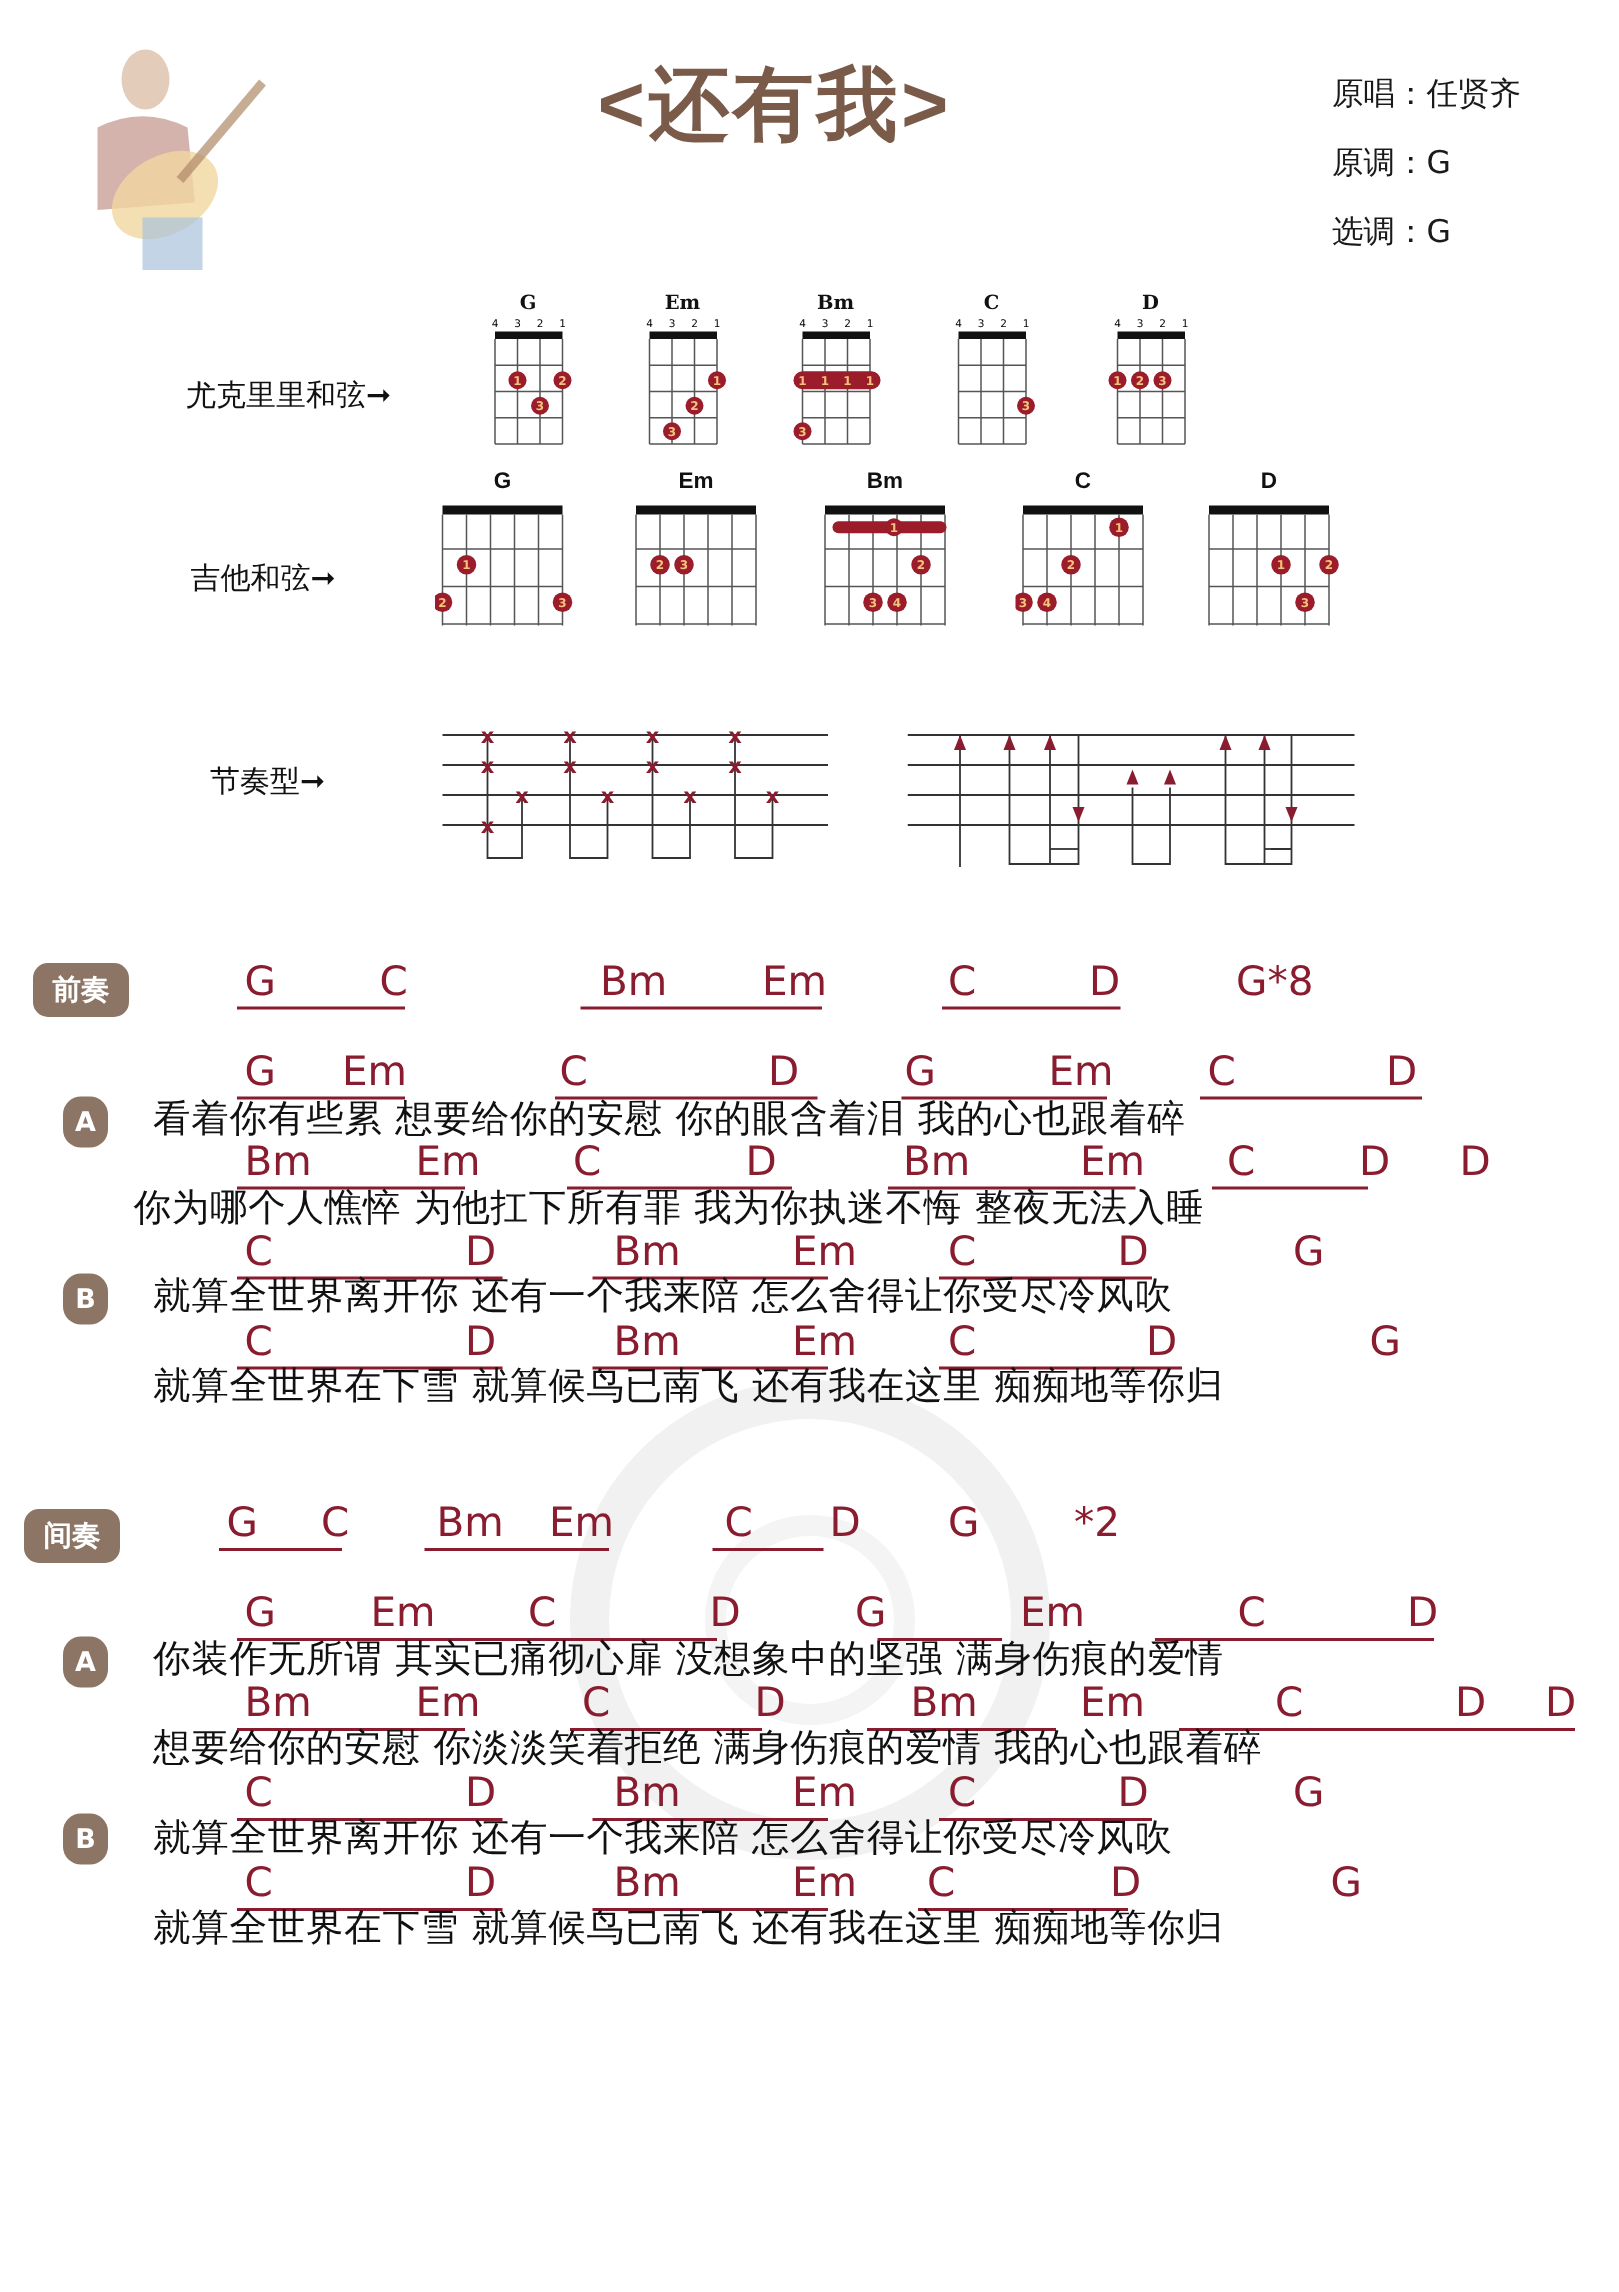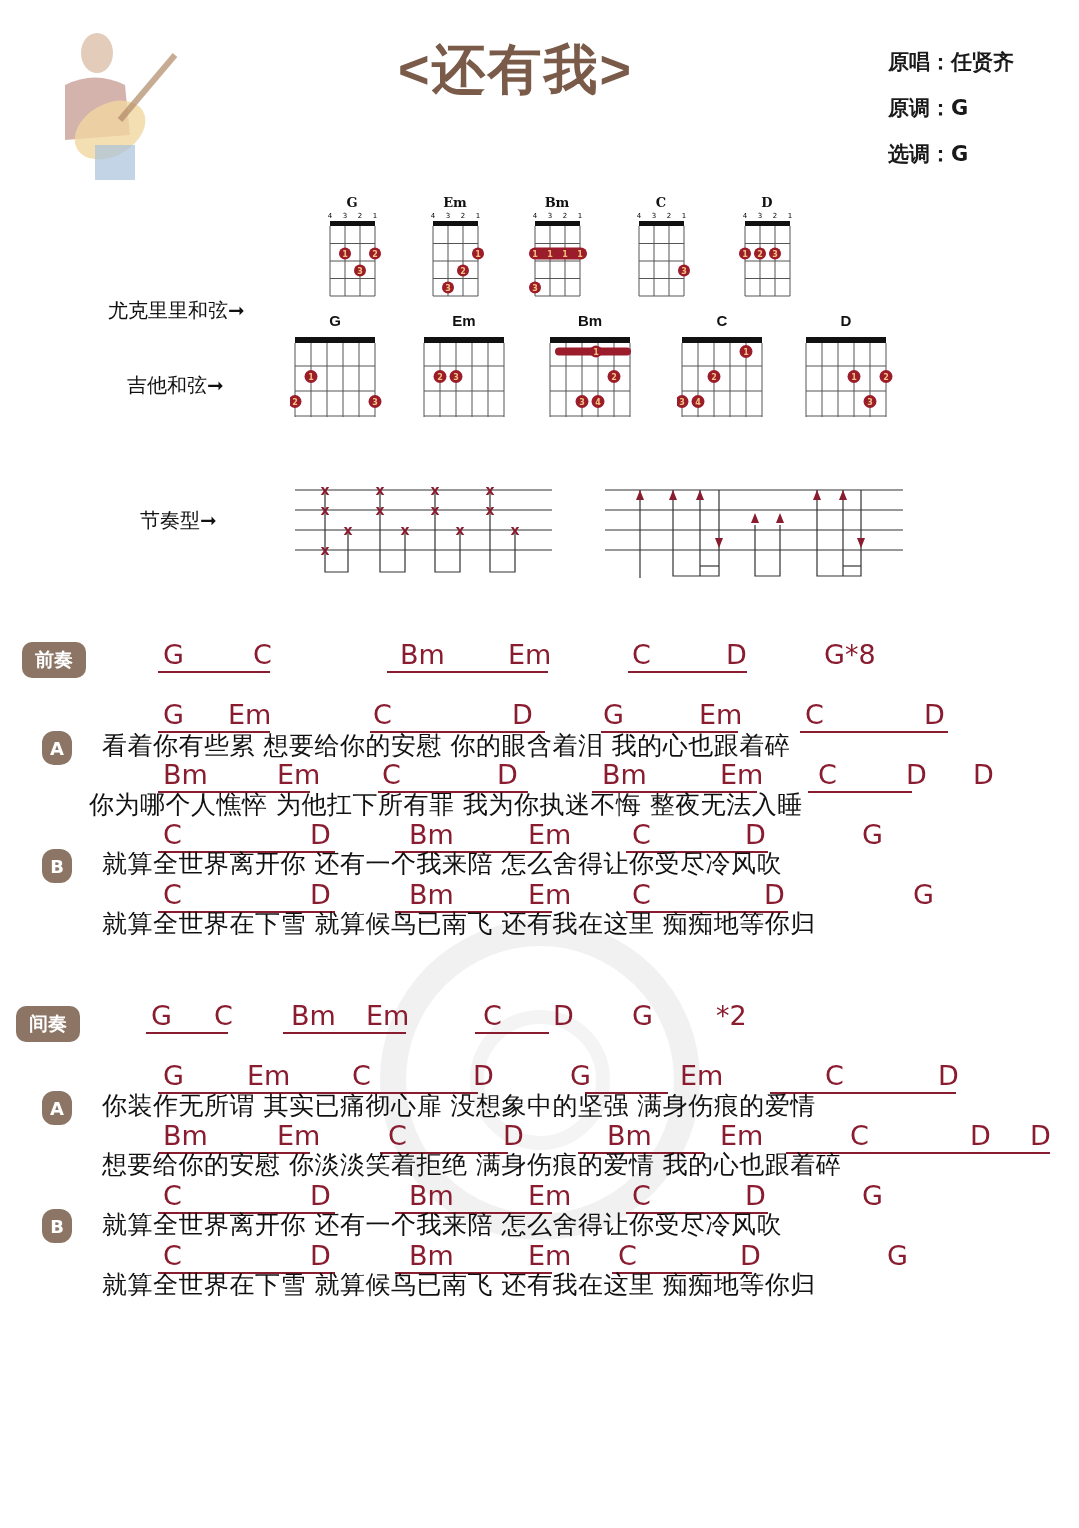--- a/index.html
+++ b/index.html
@@ -1,20 +1,20 @@
 <!DOCTYPE html>
 <html><head>
 <meta charset="utf-8">
 <style>
   html, body { margin:0; padding:0; background:#ffffff; }
   body { width:1079px; height:1528px; position:relative; overflow:hidden;
          font-family:"DejaVu Sans", "Liberation Sans", sans-serif; color:#111; }
   .abs { position:absolute; }
-  .title { left:398px; top:34px; font-size:54px; color:#7a5a49; font-family:Liberation Sans, sans-serif; font-weight:bold; letter-spacing:2px; }
-  .meta { left:888px; font-size:21px; font-weight:bold; color:#1a1a1a; }
+  .title { left:398px; top:34px; font-size:54px; color:#7a5a49; font-family:Liberation Mono, monospace; font-weight:bold; letter-spacing:2px; }
+  .meta { left:888px; font-size:21px; font-weight:normal; color:#1a1a1a; }
   .section-label { font-size:20px; color:#111; }
   .diagram-name { font-family:"DejaVu Serif", serif; font-weight:bold; font-size:13px; text-align:center; }
   .gname { font-family:"Liberation Sans", sans-serif; font-weight:bold; font-size:15px; text-align:center; }
   .chord { position:absolute; color:#8a1c2f; font-size:27px; font-family:"DejaVu Sans", sans-serif; line-height:1; }
   .uline { position:absolute; height:2px; background:#8a1c2f; }
   .lyric { position:absolute; font-size:25px; color:#111; letter-spacing:0.5px; line-height:1; white-space:nowrap; }
   .badge { position:absolute; background:#8c7565; color:#fff; font-weight:bold; border-radius:10px;
            display:flex; align-items:center; justify-content:center; }
   .badge.tag { width:64px; height:36px; font-size:19px; }
   .badge.letter { width:30px; height:34px; font-size:18px; border-radius:12px; }
@@ -33,21 +33,21 @@
     <ellipse cx="75" cy="105" rx="38" ry="26" fill="#f1d7a0" opacity="0.8" transform="rotate(-30 75 105)"></ellipse>
     <line x1="85" y1="95" x2="140" y2="30" stroke="#b08968" stroke-width="6" opacity="0.7"></line>
     <rect x="60" y="120" width="40" height="35" fill="#a9c2dc" opacity="0.7"></rect>
   </svg>
 </div>
 <div class="abs title">&lt;还有我&gt;</div>
 <div class="abs meta" style="top:48px;">原唱：任贤齐</div>
 <div class="abs meta" style="top:94px;">原调：G</div>
 <div class="abs meta" style="top:140px;">选调：G</div>
 
-<div class="abs section-label" style="left:108px;top:250px;margin-top:47px;">尤克里里和弦➞</div>
+<div class="abs section-label" style="left:124px;top:250px;">尤克里里和弦➞</div>
 <div class="abs section-label" style="left:127px;top:372px;">吉他和弦➞</div>
 <div class="abs section-label" style="left:140px;top:507px;">节奏型➞</div>
 
 <div id="uke-row">
     <div class="abs" style="left: 322px; top: 195px;"><div class="diagram-name" style="width: 60px;">G</div><svg width="64" height="90">
         <text x="8" y="8" font-size="7" text-anchor="middle" font-family="DejaVu Sans, sans-serif">4</text>
         <text x="23" y="8" font-size="7" text-anchor="middle" font-family="DejaVu Sans, sans-serif">3</text>
         <text x="38" y="8" font-size="7" text-anchor="middle" font-family="DejaVu Sans, sans-serif">2</text>
         <text x="53" y="8" font-size="7" text-anchor="middle" font-family="DejaVu Sans, sans-serif">1</text>
         <rect x="8" y="11" width="45" height="5" fill="#111"></rect>

